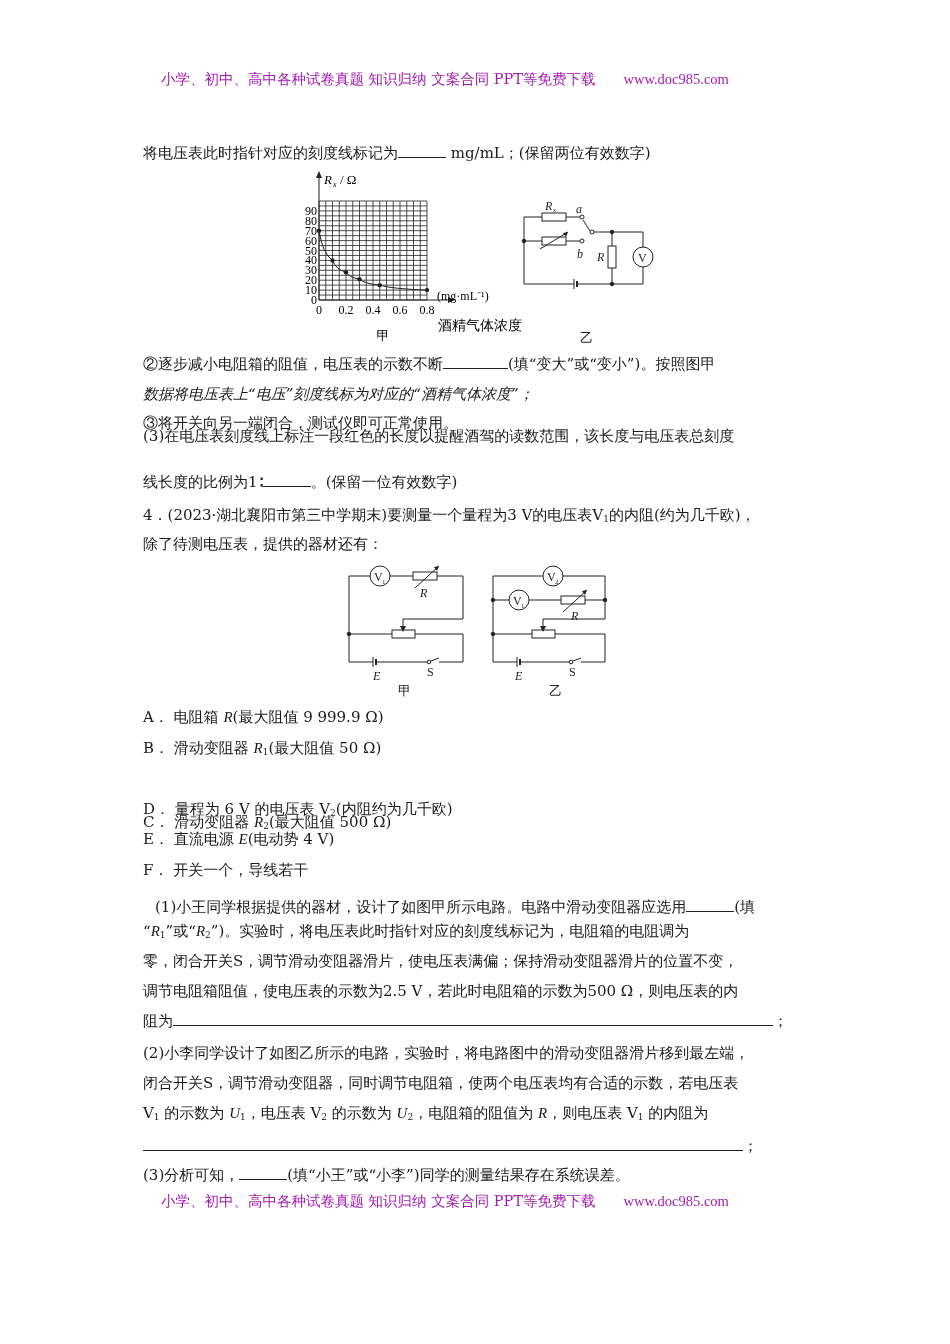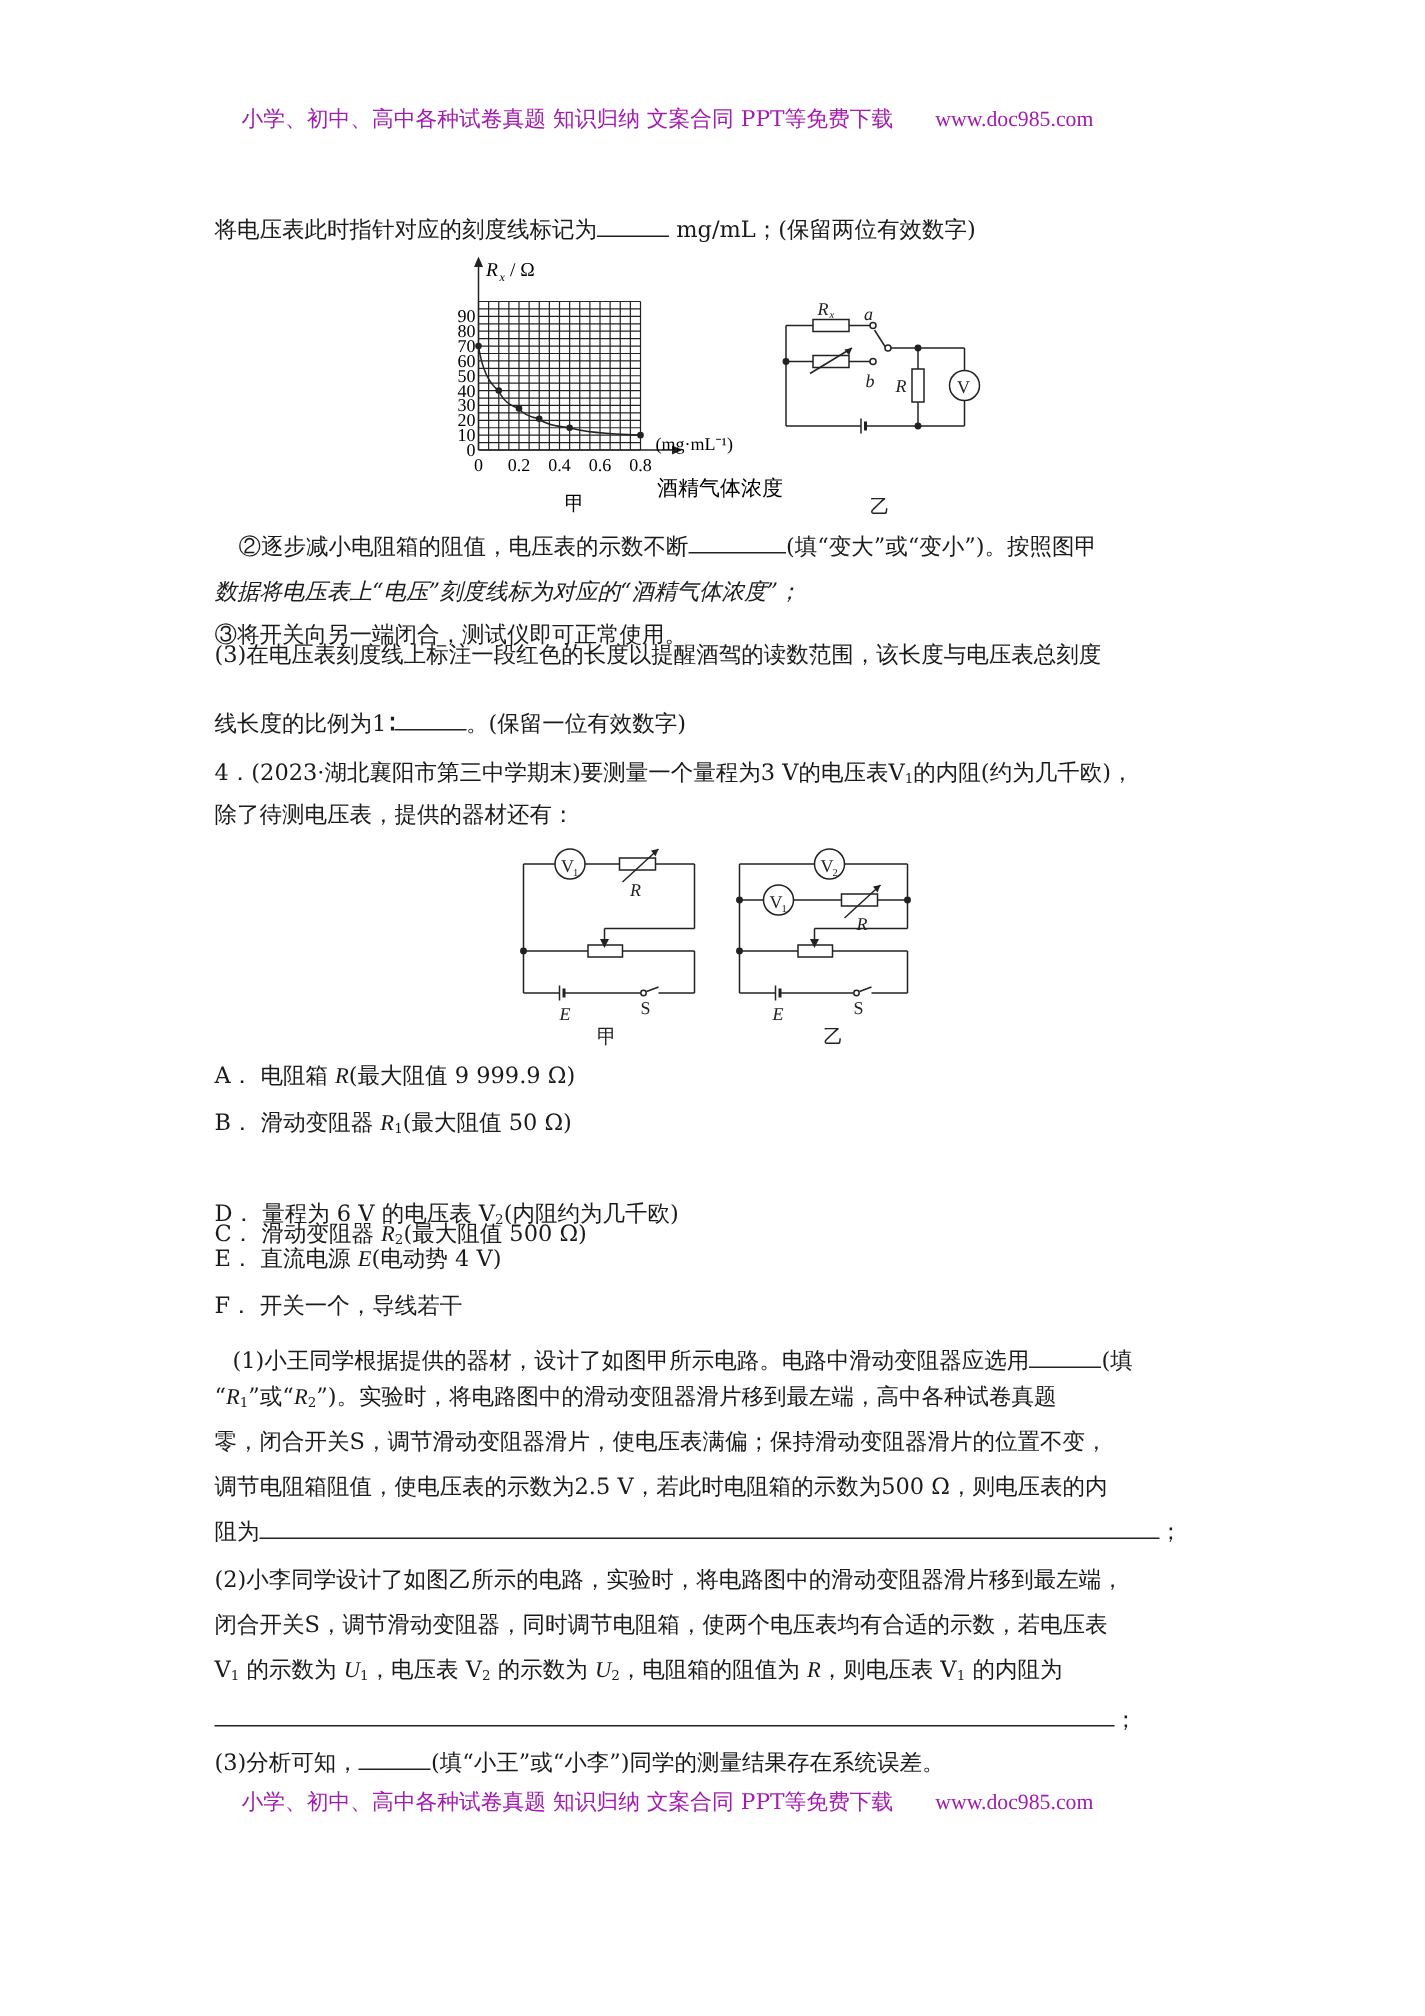--- a/index.html
+++ b/index.html
@@ -143,21 +143,21 @@
     <text x="25" y="6" font-style="italic">R</text>
     <text x="33" y="8" font-size="7" font-style="italic">x</text>
     <text x="56" y="9" font-style="italic">a</text>
     <text x="57" y="54" font-style="italic">b</text>
     <text x="77" y="57" font-style="italic">R</text>
     <text x="118" y="58">V</text>
     <text x="60" y="138" font-size="13">乙</text>
   </g>
 </svg>
 
-<div class="line" style="top:354px;margin-left:16px;">
+<div class="line" style="top:354px;">
   <span>②逐步减小电阻箱的阻值，电压表的示数不断</span><span class="blank" style="width:65px;"></span><span>(填“变大”或“变小”)。按照图甲</span>
 </div>
 <div class="line" style="top:384px;font-style:italic;">数据将电压表上“电压”刻度线标为对应的“酒精气体浓度”；</div>
 <div class="line" style="top:413px;">③将开关向另一端闭合，测试仪即可正常使用。</div>
 <div class="line" style="top:426px;">(3)在电压表刻度线上标注一段红色的长度以提醒酒驾的读数范围，该长度与电压表总刻度</div>
 <div class="line" style="top:472px;">
   <span>线长度的比例为1∶</span><span class="blank" style="width:48px;"></span><span>。(保留一位有效数字)</span>
 </div>
 
 <div class="line" style="top:505px;">
@@ -249,21 +249,21 @@
     <div class="line" style="top: 800px; margin-top: 12px;"><span>C． </span><span>滑动变阻器 </span><i>R</i><sub>2</sub><span>(最大阻值 500 Ω)</span></div>
     <div class="line" style="top: 798.5px;"><span>D． </span><span>量程为 6 V 的电压表 V</span><sub>2</sub><span>(内阻约为几千欧)</span></div>
     <div class="line" style="top: 829px;"><span>E． </span><span>直流电源 </span><i>E</i><span>(电动势 4 V)</span></div>
     <div class="line" style="top: 859.5px;"><span>F． </span><span>开关一个，导线若干</span><span></span></div>
   </div>
 
 <div class="line" style="top:897px;margin-left:12px;">
   <span>(1)小王同学根据提供的器材，设计了如图甲所示电路。电路中滑动变阻器应选用</span><span class="blank" style="width:48px;"></span><span>(填</span>
 </div>
 <div class="line" style="top:921px;">
-  <span>“</span><i>R</i><sub>1</sub><span>”或“</span><i>R</i><sub>2</sub><span>”)。实验时，将电路图中的滑动变阻器滑片移到最左端，高中各种试卷真题</span>
+  <span>“</span><i>R</i><sub>1</sub><span>”或“</span><i>R</i><sub>2</sub><span>”)。实验时，将电压表此时指针对应的刻度线标记为，电阻箱的电阻调为</span>
 </div>
 <div class="line" style="top:951px;">零，闭合开关S，调节滑动变阻器滑片，使电压表满偏；保持滑动变阻器滑片的位置不变，</div>
 <div class="line" style="top:981px;">调节电阻箱阻值，使电压表的示数为2.5 V，若此时电阻箱的示数为500 Ω，则电压表的内</div>
 <div class="line" style="top:1011px;">
   <span>阻为</span><span class="blank" style="width:600px;"></span><span>；</span>
 </div>
 
 <div class="line" style="top:1043px;">(2)小李同学设计了如图乙所示的电路，实验时，将电路图中的滑动变阻器滑片移到最左端，</div>
 <div class="line" style="top:1073px;">闭合开关S，调节滑动变阻器，同时调节电阻箱，使两个电压表均有合适的示数，若电压表</div>
 <div class="line" style="top:1103px;">

